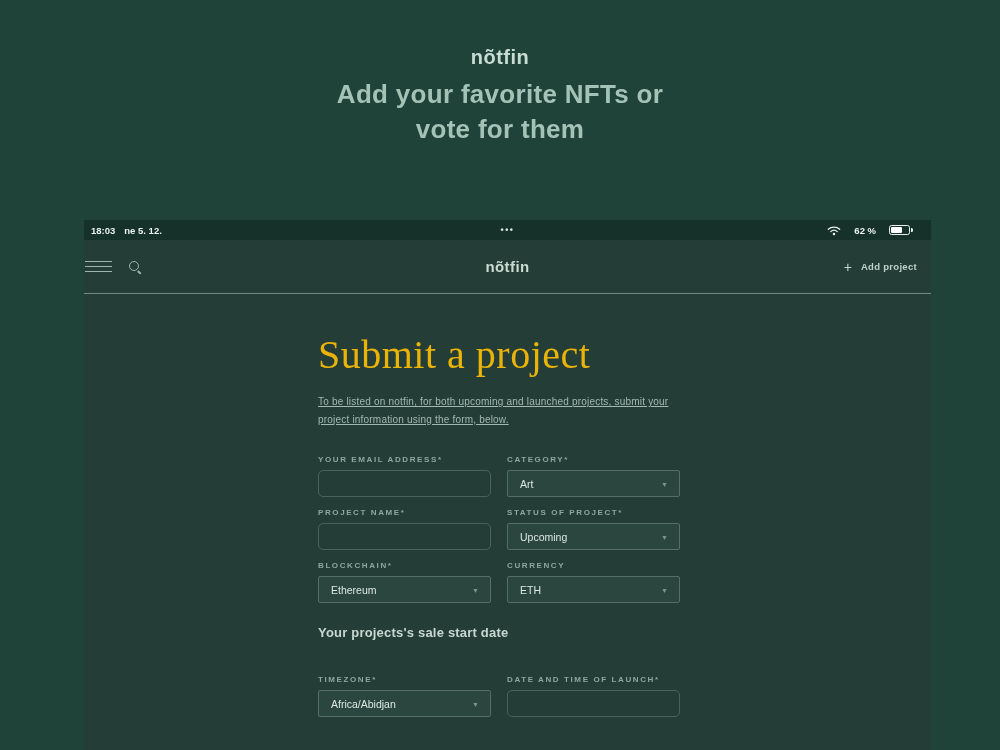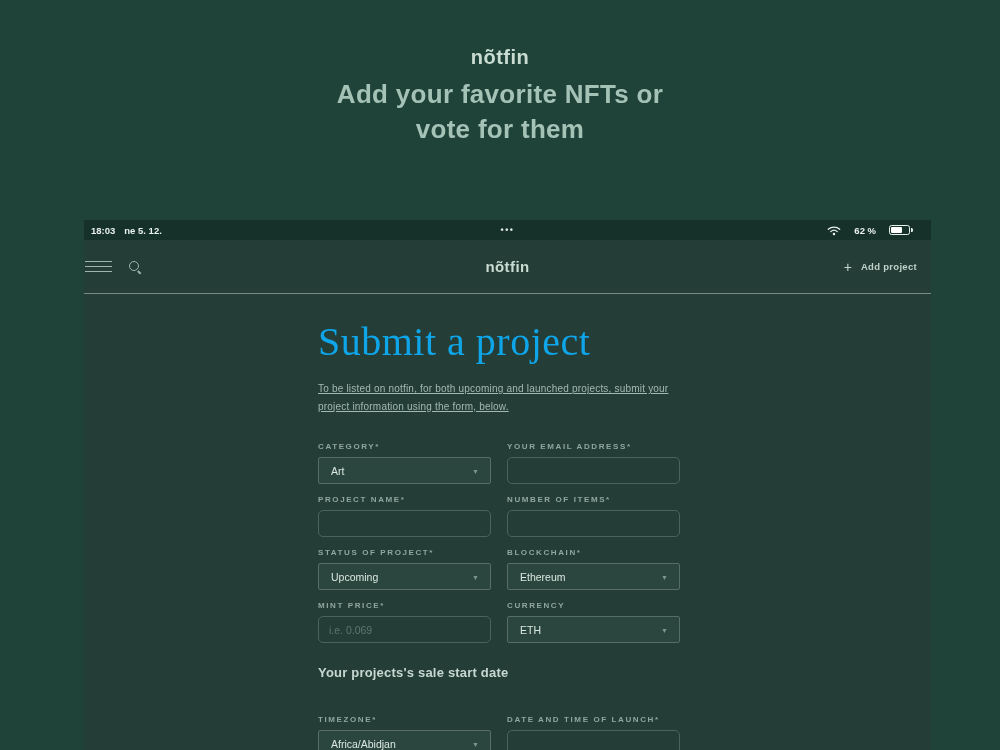--- a/index.html
+++ b/index.html
@@ -78,21 +78,21 @@
     margin-left:auto; display:flex; align-items:center; gap:9px;
     cursor:pointer; z-index:1;
   }
   .add-plus { font-size:14px; font-weight:400; color:#c2d5cc; line-height:1; }
   .add-label { font-size:9.5px; font-weight:600; color:#bed2c9; letter-spacing:.3px; }
 
   
   .content { width:364px; margin-left:234px; }
   .page-title {
     font-family:"Liberation Serif", serif; font-weight:400;
-    font-size:40px; color:#0ea5e9; margin-top:24px; letter-spacing:.5px;
+    font-size:40px; color:#eab308; margin-top:37px; letter-spacing:.5px;
   }
   .intro { margin-top:15px; font-size:10px; line-height:17.5px; color:#a2b9b0; letter-spacing:.2px; }
   .intro span { display:block;text-decoration:underline; }
 
   .form-grid {
     margin-top:27px; display:grid;
     grid-template-columns:173px 173px; column-gap:16px; row-gap:11px;
   }
   .field {}
   .field-label {
@@ -171,62 +171,54 @@
   <div class="content">
     <h1 class="page-title">Submit a project</h1>
     <p class="intro">
       <span>To be listed on notfin, for both upcoming and launched projects, submit your</span>
       <span>project information using the form, below.</span>
     </p>
 
     <div class="form-grid">
 
       <div class="field">
-        <label class="field-label">CATEGORY*</label>
-        <div class="select">
-          <span>Art</span>
-          <span class="select-arrow">▼</span>
-        </div>
-      </div>
-
-      <div class="field">
         <label class="field-label">YOUR EMAIL ADDRESS*</label>
         <input class="text-input" type="text" value="" style="">
       </div>
 
       <div class="field">
+        <label class="field-label">CATEGORY*</label>
+        <div class="select">
+          <span>Art</span>
+          <span class="select-arrow">▼</span>
+        </div>
+      </div>
+
+      <div class="field">
         <label class="field-label">PROJECT NAME*</label>
         <input class="text-input" type="text" value="" style="">
       </div>
 
-      <div class="field">
-        <label class="field-label">NUMBER OF ITEMS*</label>
-        <input class="text-input" type="text" value="" style="">
-      </div>
 
       <div class="field">
         <label class="field-label">STATUS OF PROJECT*</label>
         <div class="select">
           <span>Upcoming</span>
           <span class="select-arrow">▼</span>
         </div>
       </div>
 
       <div class="field">
         <label class="field-label">BLOCKCHAIN*</label>
         <div class="select">
           <span>Ethereum</span>
           <span class="select-arrow">▼</span>
         </div>
       </div>
 
-      <div class="field">
-        <label class="field-label">MINT PRICE*</label>
-        <input class="text-input" type="text" placeholder="i.e. 0.069" style="">
-      </div>
 
       <div class="field">
         <label class="field-label">CURRENCY</label>
         <div class="select">
           <span>ETH</span>
           <span class="select-arrow">▼</span>
         </div>
       </div>
 
       <div class="section-title">Your projects's sale start date</div>

